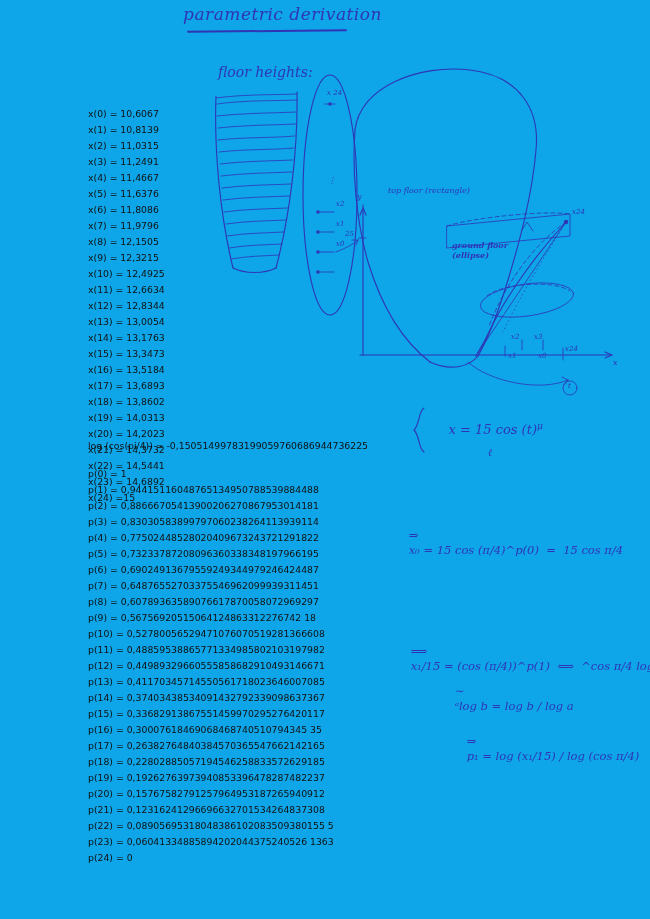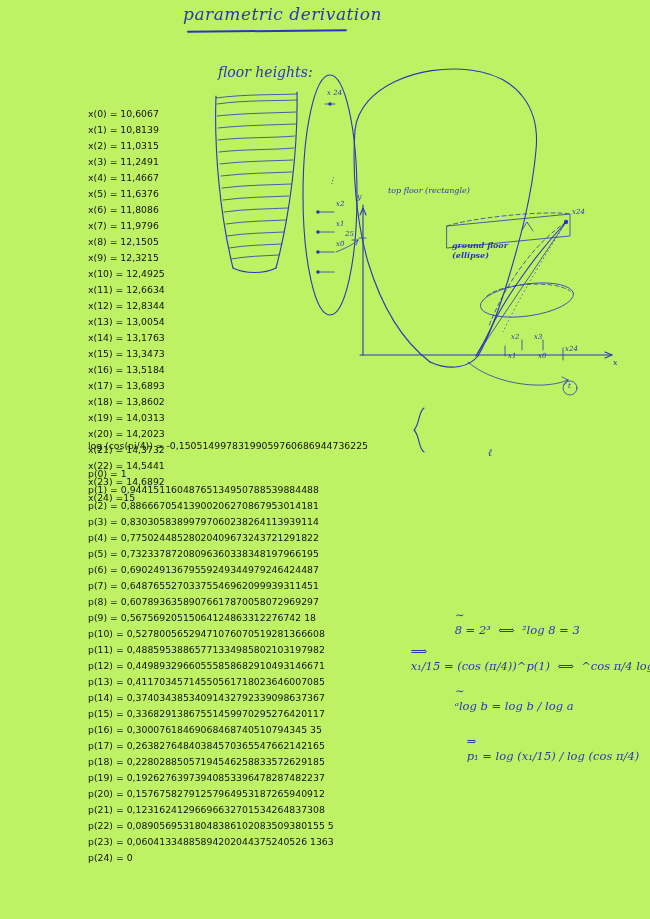--- a/index.html
+++ b/index.html
@@ -11,21 +11,21 @@
     width: 650px;
     height: 919px;
     position: relative;
     overflow: hidden;
     font-family: "Liberation Sans", sans-serif;
     color: #2b2fa8;
   }
   .page {
     position: absolute;
     inset: 0;
-    background: #bef264;
+    background: #0ea5e9;
   }
   
   .hand {
     font-family: "DejaVu Serif", serif;
     color: #2f35b5;
     font-style: italic;
   }
   .title {
     position: absolute;
     left: 183px;
@@ -278,28 +278,31 @@
   <div class="lbl sm" style="left:613px;top:358px;">x</div>
   <div class="lbl xs" style="left:345px;top:230px;">25</div>
   <div class="lbl xs" style="left:572px;top:208px;">x24</div>
   <div class="lbl xs" style="left:565px;top:345px;">x24</div>
   <div class="lbl xs" style="left:511px;top:333px;">x2</div>
   <div class="lbl xs" style="left:508px;top:352px;">x1</div>
   <div class="lbl xs" style="left:538px;top:352px;">x0</div>
   <div class="lbl xs" style="left:534px;top:333px;">x3</div>
   <div class="lbl xs" style="left:568px;top:382px;">t</div>
 
+  <div class="formula" style="left:432px;top:402px;font-size:13px;">
+    <span>x = 15 cos (t)</span><span class="sup">μ</span>
+  </div>
   <div class="formula" style="left:488px;top:446px;font-size:10px;">ℓ</div>
 
-
-
-  <div class="formula" style="left:440px;top:592px;font-size:11.5px;">
-    <span>∼</span>
-    <span>8 = 2³  ⟺  ²log 8 = 3</span>
-  </div>
+  <div class="formula" style="left:394px;top:512px;font-size:11.5px;">
+    <span>⇒</span>
+    <span>x₀ = 15 cos (π/4)^p(0)  =  15 cos π/4</span>
+  </div>
+
+
 
   <div class="formula" style="left:396px;top:628px;font-size:11.5px;">
     <span>⟹</span>
     <span>x₁/15 = (cos (π/4))^p(1)  ⟺  ^cos π/4 log (x₁/15) = p(1)</span>
   </div>
 
   <div class="formula" style="left:440px;top:668px;font-size:11.5px;">
     <span>∼</span>
     <span>ᵃlog b = log b / log a</span>
   </div>

